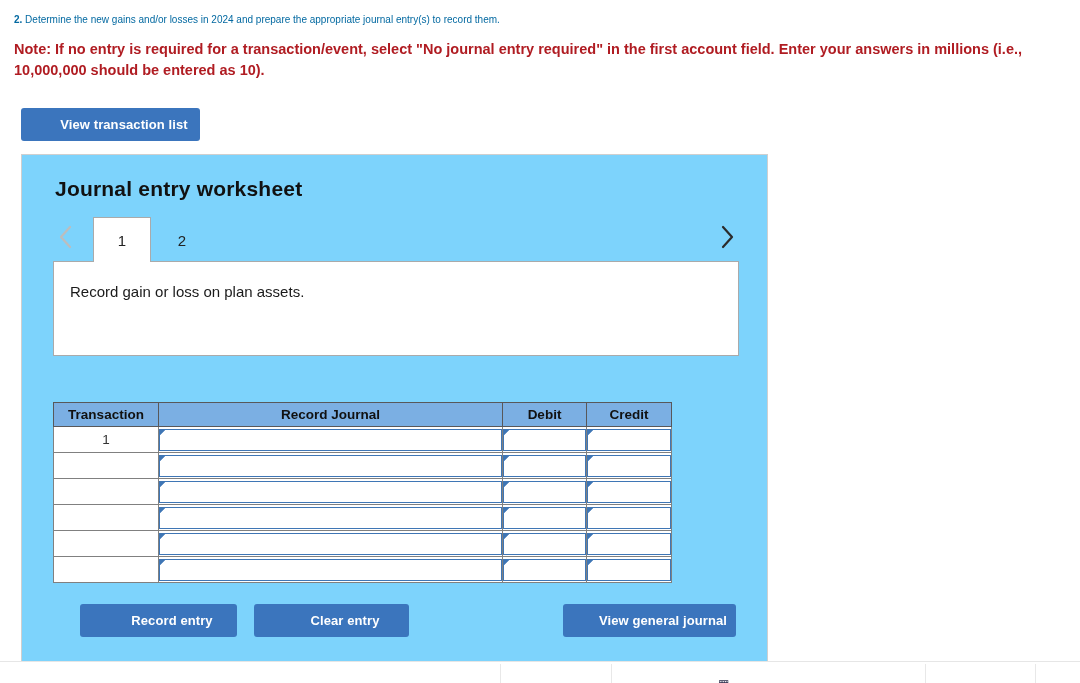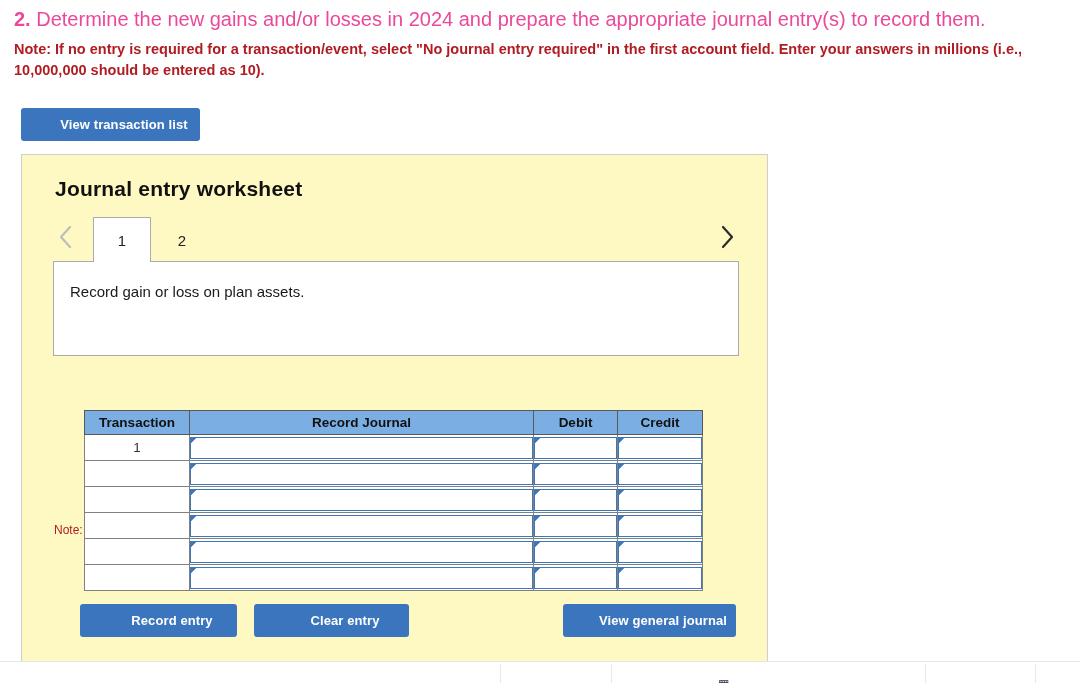--- a/index.html
+++ b/index.html
@@ -11,21 +11,21 @@
     overflow: hidden;
   }
 
   .page { position: relative; width: 1080px; height: 683px; background:#fff; }
 
   
   .question-block {
     position: absolute; left: 14px; top: 9px; width: 1060px;
   }
   .q-line {
-    font-size: 20px; color: #ec4899; line-height: 21px;
+    font-size: 10px; color: #0369a1; line-height: 21px;
     white-space: nowrap;
   }
   .q-num { font-weight: bold; }
   .q-note {
     font-size: 14.5px; color: #b01c22; font-weight: bold;
     line-height: 21px; margin-top: 9px; max-width: 1062px;
   }
 
   
   .btn {
@@ -40,21 +40,21 @@
 
   .btn-view-transaction {
     position: absolute; left: 21px; top: 108px;
     width: 179px; height: 33px;
   }
 
   
   .worksheet {
     position: absolute; left: 21px; top: 154px;
     width: 747px; height: 508px;
-    background: #fef9c3;
+    background: #7dd3fc;
     border: 1px solid #cfcfcf;
   }
 
   .ws-title {
     position: absolute; left: 33px; top: 22px;
     font-size: 21px; font-weight: bold; color: #111;
     letter-spacing: .2px;
   }
 
   
@@ -94,26 +94,25 @@
     font-size: 15px; color: #1a1a1a;
   }
 
   .note-debits {
     position: absolute; left: 32px; top: 368px;
     font-size: 12px; color: #b01c22;
   }
 
   
   .jtable {
-    position: absolute; left: 31px; top: 255px;
+    position: absolute; left: 31px; top: 247px;
     width: 619px;
     border-collapse: collapse;
     table-layout: fixed;
     background: #ffffff;
-    margin-left: 31px;
   }
   .jtable th {
     background: #7bafe3;
     border: 1px solid #58585a;
     font-size: 13.5px; font-weight: bold; color: #111;
     height: 24px; padding: 0 2px; text-align: center;
   }
   .jtable td {
     border: 1px solid #808080;
     height: 26px; padding: 0;

